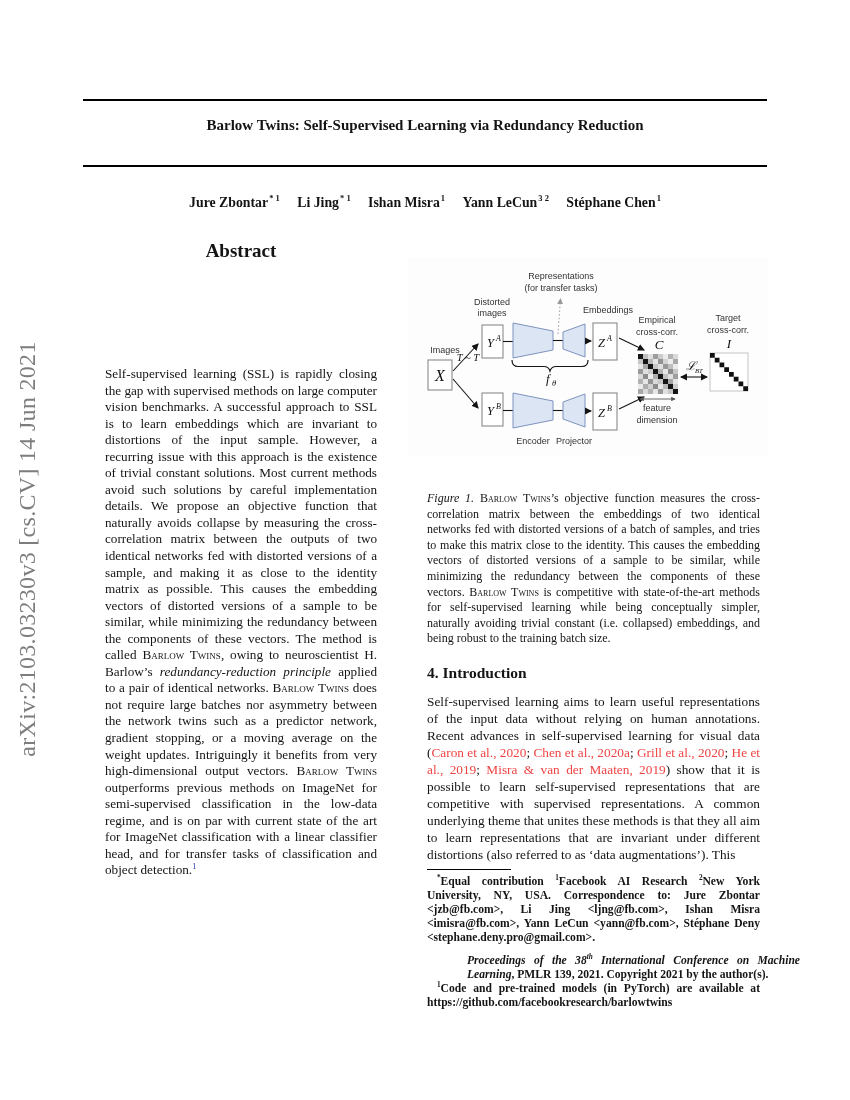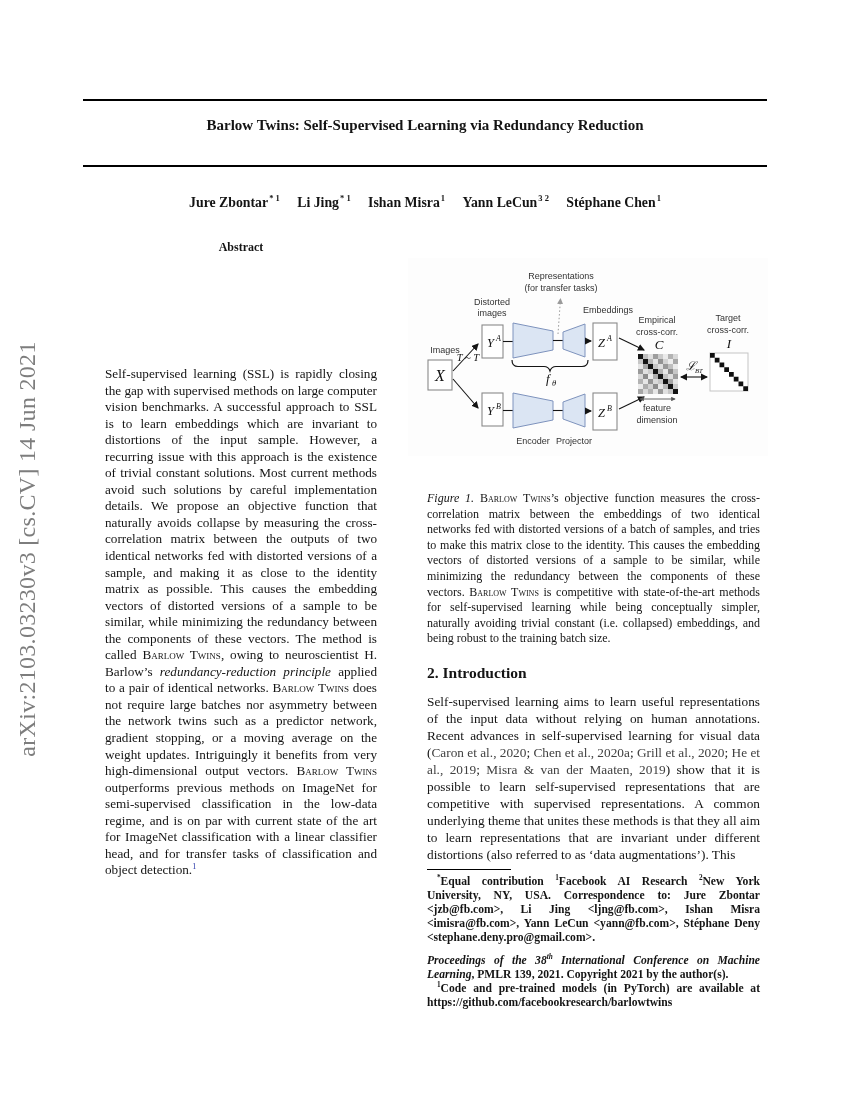--- a/index.html
+++ b/index.html
@@ -6,32 +6,32 @@
   #page{position:relative;width:850px;height:1100px;background:#fff;overflow:hidden;
         font-family:"Liberation Serif",serif;color:#141414;}
   .abs{position:absolute;}
   .rule{background:#000;height:1.6px;}
   #arxiv-side{left:14px;top:813px;width:528px;transform:rotate(-90deg);transform-origin:0 0;
         text-align:center;font-size:24px;letter-spacing:.3px;color:#7d7d7d;white-space:nowrap;}
   #title{left:83px;top:117px;width:684px;text-align:center;font-size:15px;font-weight:bold;}
   #authors{left:83px;top:193px;width:684px;text-align:center;font-size:13.8px;font-weight:bold;}
   .author{margin:0 7px;white-space:nowrap;}
   .asup{vertical-align:super;font-size:8.5px;font-weight:bold;margin-left:1px;}
-  #abstract-heading{left:105px;top:240px;width:272px;text-align:center;font-size:12px;font-weight:bold;}
+  #abstract-heading{left:105px;top:240px;width:272px;text-align:center;font-size:19px;font-weight:bold;}
   #abstract-body{left:105px;top:366px;width:272px;font-size:13.2px;line-height:16.55px;text-align:justify;}
   #figure1{left:408px;top:258px;width:360px;height:198px;background:#fdfdfd;}
   #caption{left:427px;top:491px;width:333px;font-size:12px;line-height:15.6px;text-align:justify;}
   #intro-heading{left:427px;top:664px;width:333px;font-size:15.5px;font-weight:bold;}
   #intro-body{left:427px;top:693px;width:333px;font-size:13.3px;line-height:17px;text-align:justify;}
   #fnrule{left:427px;top:869px;width:84px;height:1px;background:#000;}
   .fn{left:427px;width:333px;font-size:11.6px;line-height:13.95px;text-align:justify;font-weight:bold;}
   #fn-affil{top:875px;text-indent:10px;}
-  #fn-proc{top:954px;}
+  #fn-proc{top:954px;margin-left:40px;}
   #fn-code{top:982px;text-indent:10px;}
-  .cite{color:#404040;}
+  .cite{color:#ef4444;}
   .sup{vertical-align:super;font-size:.62em;line-height:0;}
   .supcite{vertical-align:super;font-size:.62em;line-height:0;color:#2837a8;}
   .supit{vertical-align:super;font-size:.62em;line-height:0;font-style:italic;}
   .sc{font-variant:small-caps;}
   .it{font-style:italic;}
   .flabel{font-family:"Liberation Sans",sans-serif;font-size:9px;fill:#333;}
   .fmath{font-family:"Liberation Serif",serif;font-style:italic;fill:#111;}
 </style>
 </head>
 <body>
@@ -209,21 +209,21 @@
         </g>
 
       <line x1="232" y1="141" x2="267" y2="141" stroke="#555" stroke-width="0.9" marker-start="url(#ahs)" marker-end="url(#ahs)"></line>
       <text class="flabel" x="249" y="153" text-anchor="middle">feature</text>
       <text class="flabel" x="249" y="165" text-anchor="middle">dimension</text>
     </svg>
   </div>
 
   <div class="abs" id="caption"><span class="it">Figure 1.</span><span> </span><span class="sc">Barlow Twins</span><span>’s objective function measures the cross-correlation matrix between the embeddings of two identical networks fed with distorted versions of a batch of samples, and tries to make this matrix close to the identity. This causes the embedding vectors of distorted versions of a sample to be similar, while minimizing the redundancy between the components of these vectors. </span><span class="sc">Barlow Twins</span><span> is competitive with state-of-the-art methods for self-supervised learning while being conceptually simpler, naturally avoiding trivial constant (i.e. collapsed) embeddings, and being robust to the training batch size.</span></div>
 
-  <div class="abs" id="intro-heading">2. Introduction</div>
+  <div class="abs" id="intro-heading">4. Introduction</div>
   <div class="abs" id="intro-body"><span>Self-supervised learning aims to learn useful representations of the input data without relying on human annotations. Recent advances in self-supervised learning for visual data (</span><span class="cite">Caron et al., 2020</span><span>; </span><span class="cite">Chen et al., 2020a</span><span>; </span><span class="cite">Grill et al., 2020</span><span>; </span><span class="cite">He et al., 2019</span><span>; </span><span class="cite">Misra &amp; van der Maaten, 2019</span><span>) show that it is possible to learn self-supervised representations that are competitive with supervised representations. A common underlying theme that unites these methods is that they all aim to learn representations that are invariant under different distortions (also referred to as ‘data augmentations’). This</span></div>
 
   <div class="abs" id="fnrule"></div>
   <div class="abs fn" id="fn-affil"><span class="sup">*</span><span>Equal contribution  </span><span class="sup">1</span><span>Facebook AI Research </span><span class="sup">2</span><span>New York University, NY, USA. Correspondence to:  Jure Zbontar &lt;jzb@fb.com&gt;, Li Jing &lt;ljng@fb.com&gt;, Ishan Misra &lt;imisra@fb.com&gt;, Yann LeCun &lt;yann@fb.com&gt;, Stéphane Deny &lt;stephane.deny.pro@gmail.com&gt;.</span></div>
   <div class="abs fn" id="fn-proc"><span class="it">Proceedings of the 38</span><span class="supit">th</span><span class="it"> International Conference on Machine Learning</span><span>, PMLR 139, 2021. Copyright 2021 by the author(s).</span></div>
   <div class="abs fn" id="fn-code"><span class="sup">1</span><span>Code and pre-trained models (in PyTorch) are available at </span><span>https://github.com/facebookresearch/barlowtwins</span></div>
 
 </div>
 
 </body></html>

